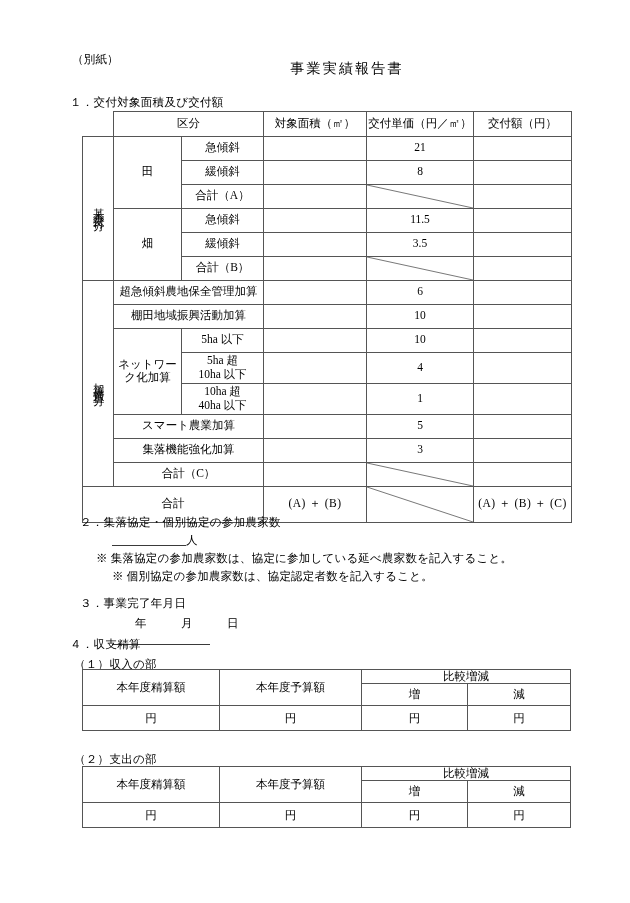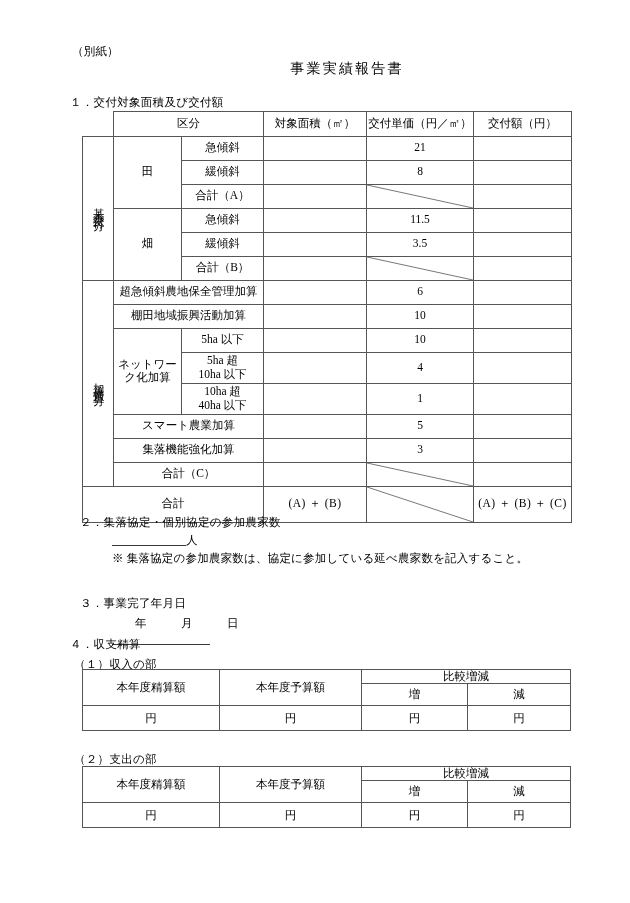--- a/index.html
+++ b/index.html
@@ -18,21 +18,21 @@
   .page {
     position: relative;
     width: 630px;
     height: 903px;
     box-sizing: border-box;
   }
 
   
   .abs { position: absolute; }
   .bessi {
-    left: 72px; top: 44px;
+    left: 72px; top: 52px;
     font-size: 11.5px;
     letter-spacing: 0.2px;
   }
   .doc-title {
     left: 0; top: 60px;
     width: 630px;
     text-align: center;
     font-size: 14px;
     letter-spacing: 2.2px;
     padding-left: 32px;
@@ -296,21 +296,22 @@
       </tr>
     </tbody>
   </table>
 
   <div class="abs sec-heading" style="left:80px; top:515px;">２．集落協定・個別協定の参加農家数</div>
 
   <div class="abs" style="left:112px; top:532px; font-size:11.5px;">
     <span class="blank-underline" style="width:74px;"></span><span>人</span>
   </div>
 
-  <div class="abs note-line" style="left:112px; top:551px;">※ 集落協定の参加農家数は、協定に参加している延べ農家数を記入すること。</div>
+  <div class="abs note-line" style="left:96px; top:551px;">※ 集落協定の参加農家数は、協定に参加している延べ農家数を記入すること。</div>
+  <div class="abs note-line" style="left:112px; top:569px;">※ 個別協定の参加農家数は、協定認定者数を記入すること。</div>
 
   <div class="abs sec-heading" style="left:80px; top:596px;">３．事業完了年月日</div>
   <div class="abs" style="left:112px; top:613px;">
     <span class="date-line" style="width:98px; display:inline-block; text-align:left;">　　年　　　月　　　日</span>
   </div>
 
   <div class="abs sec-heading" style="left:70px; top:637px;">４．収支精算</div>
 
   <div class="abs sub-heading" style="left:74px; top:657px;text-align:center;">（１）収入の部</div>
 

